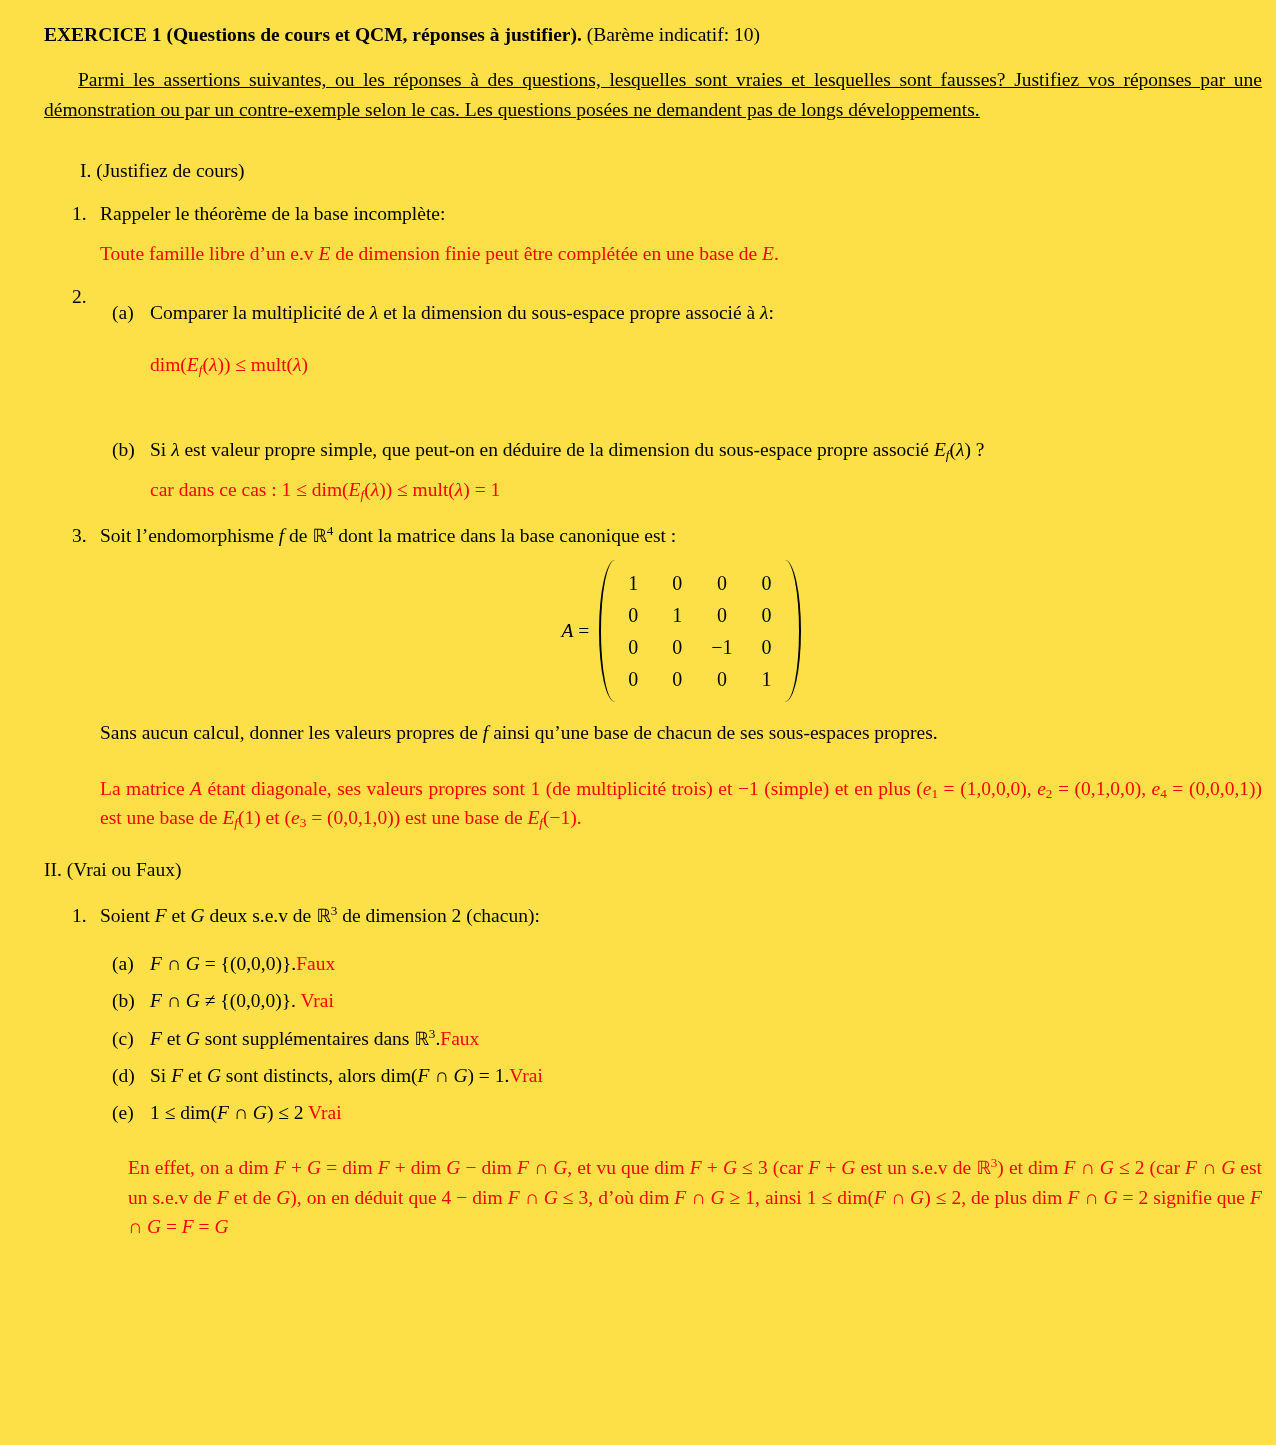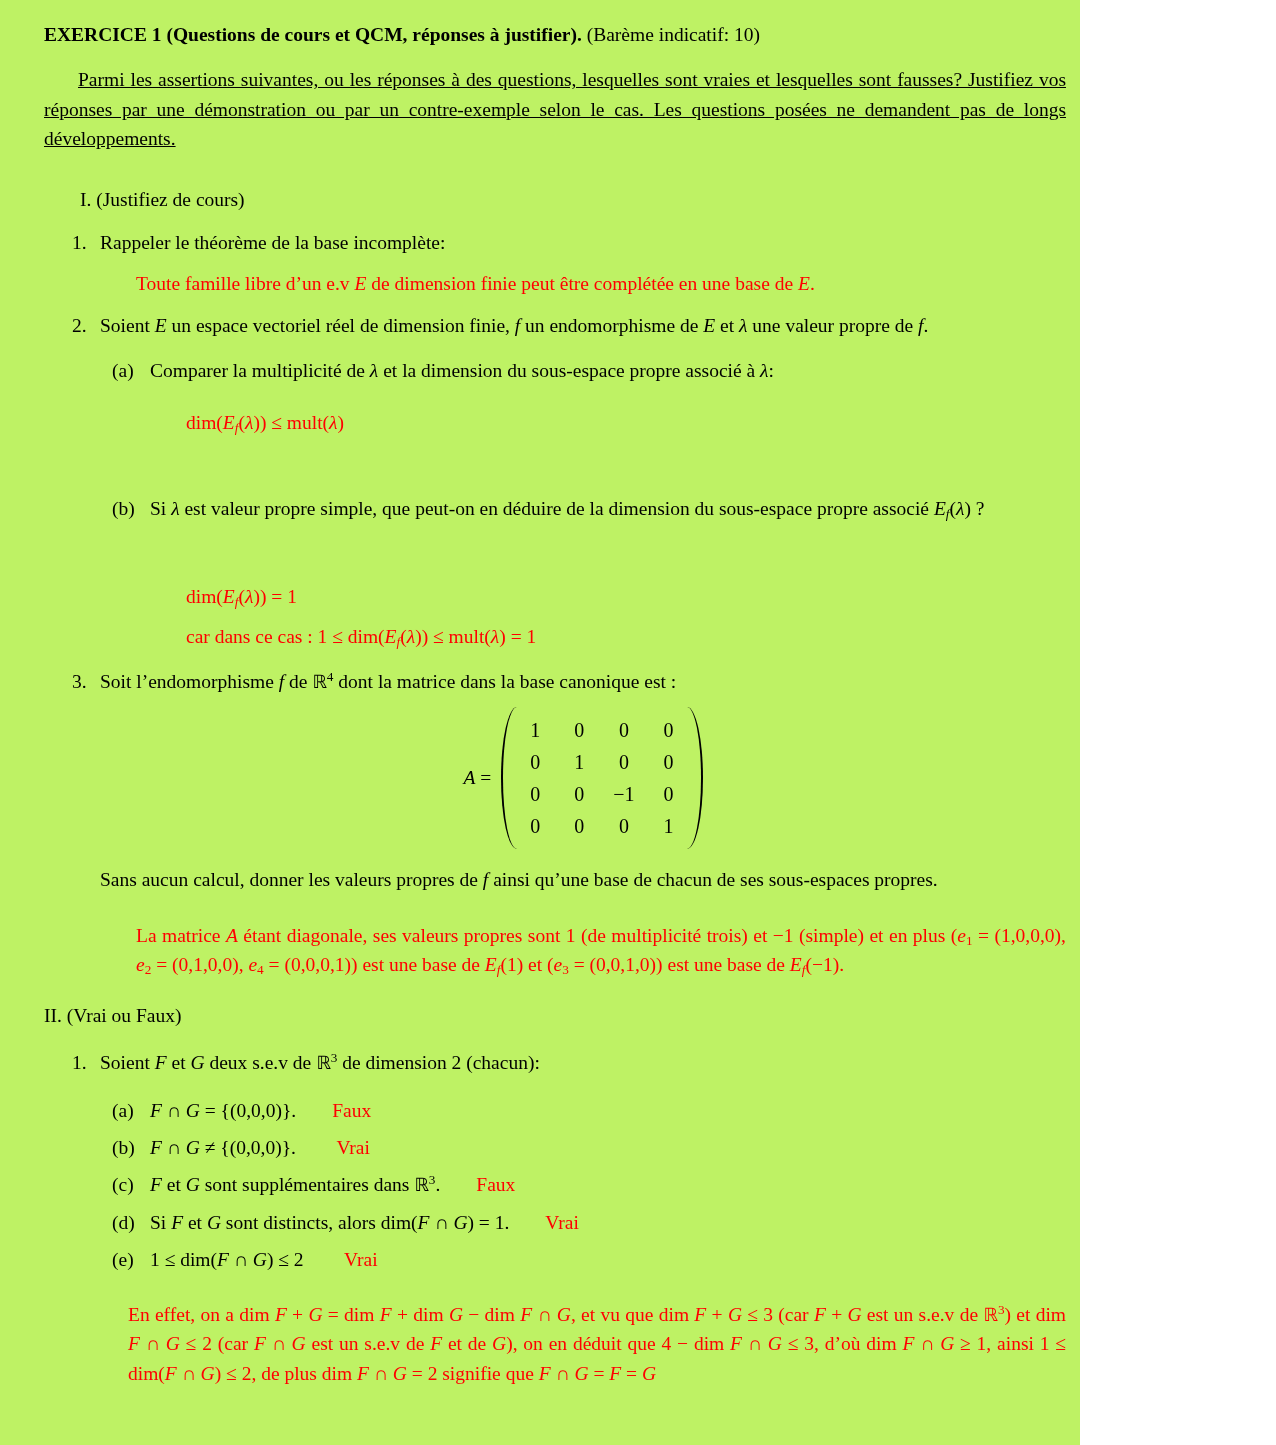--- a/index.html
+++ b/index.html
@@ -1,28 +1,28 @@
 <!DOCTYPE html>
 <html style="--answer: #ff0000;"><head>
 <meta charset="utf-8">
 <style>
   html, body { margin: 0; padding: 0; background: #ffffff; }
   .page {
-    width: 1080px;
+    width: 1276px;
     min-height: 1445px;
     box-sizing: border-box;
     padding: 20px 14px 40px 44px;
     font-family: "Liberation Serif", "DejaVu Serif", serif;
     font-size: 19.5px;
     line-height: 1.5;
     color: #000000;
-    background: #bef264;
+    background: #fde047;
   }
   .bold { font-weight: bold; }
-  .red { color: var(--answer, #ff0000); margin-left: 36px; }
+  .red { color: var(--answer, #ff0000); }
   i.mi, sub.mi { font-style: italic; }
   sup { font-size: 68%; line-height: 0; vertical-align: 0.5em; }
   sub { font-size: 68%; line-height: 0; vertical-align: -0.25em; }
   .bb { font-family: "DejaVu Sans", "DejaVu Serif", sans-serif; font-size: 94%; }
   .title { margin: 0; }
   .intro { text-align: justify; text-indent: 34px; margin: 16px 0 0 0; text-decoration: underline; }
   .sec-head { margin: 32px 0 0 36px; }
   .sec-head-2 { margin: 22px 0 12px 0; }
   .item { display: flex; margin-left: 28px; }
   .item > .lbl { flex: none; width: 28px; }
@@ -71,35 +71,33 @@
     <span class="lbl">1.</span>
     <div class="content">
       <div>Rappeler le théorème de la base incomplète:</div>
       <div class="red ans-line">Toute famille libre d’un e.v <i class="mi">E</i> de dimension finie peut être complétée en une base de <i class="mi">E</i>.</div>
     </div>
   </div>
 
   <div class="item q2-item">
     <span class="lbl">2.</span>
     <div class="content">
-      <div>Soient <i class="mi">E</i> un espace vectoriel réel de dimension finie, <i class="mi">f</i> un endomorphisme de <i class="mi">E</i> et <i class="mi">λ</i> une valeur propre de <i class="mi">f</i>.</div>
 
       <div class="subitem sub-a">
         <span class="lbl">(a)</span>
         <div class="content">
           <div>Comparer la multiplicité de <i class="mi">λ</i> et la dimension du sous-espace propre associé à <i class="mi">λ</i>:</div>
           <div class="red eq eq-a">dim(<i class="mi">E</i><sub class="mi">f</sub>(<i class="mi">λ</i>)) ≤ mult(<i class="mi">λ</i>)</div>
         </div>
       </div>
 
       <div class="subitem sub-b">
         <span class="lbl">(b)</span>
         <div class="content">
           <div>Si <i class="mi">λ</i> est valeur propre simple, que peut-on en déduire de la dimension du sous-espace propre associé <i class="mi">E</i><sub class="mi">f</sub>(<i class="mi">λ</i>) ?</div>
-          <div class="red eq eq-b">dim(<i class="mi">E</i><sub class="mi">f</sub>(<i class="mi">λ</i>)) = 1</div>
           <div class="red note-line">car dans ce cas : 1 ≤ dim(<i class="mi">E</i><sub class="mi">f</sub>(<i class="mi">λ</i>)) ≤ mult(<i class="mi">λ</i>) = 1</div>
         </div>
       </div>
     </div>
   </div>
 
   <div class="item q3-item">
     <span class="lbl">3.</span>
     <div class="content">
       <div>Soit l’endomorphisme <i class="mi">f</i> de <span class="bb">ℝ</span><sup>4</sup> dont la matrice dans la base canonique est :</div>

